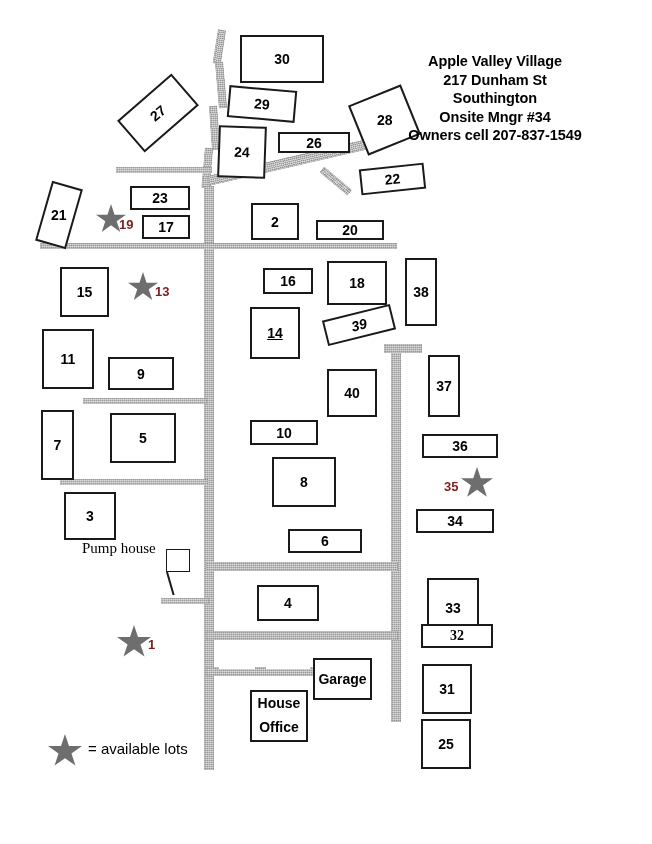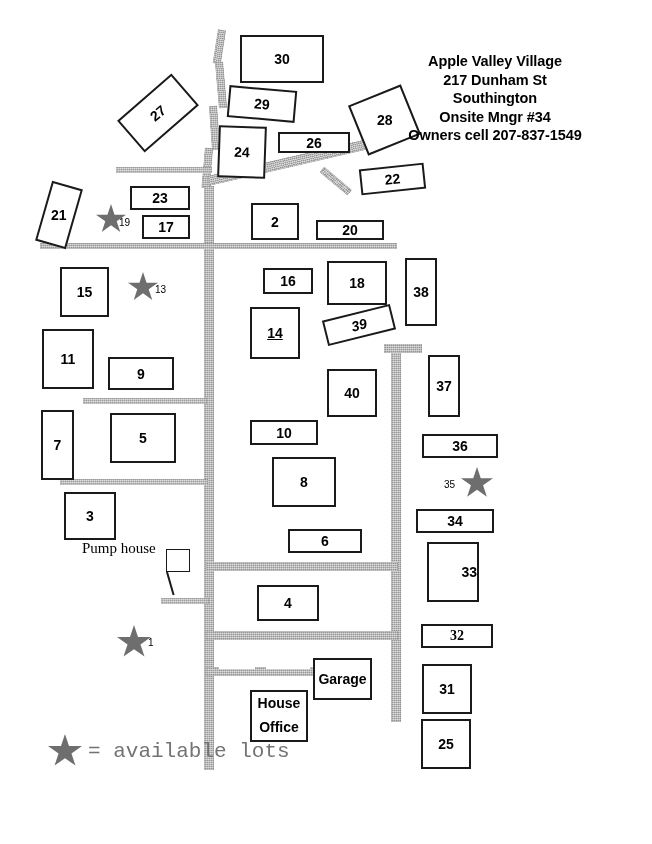--- a/index.html
+++ b/index.html
@@ -68,23 +68,23 @@
   
   .star {
     position: absolute;
     background: #6e6e6e;
     clip-path: polygon(50% 0%, 61.8% 35.5%, 100% 35.5%, 69% 57.3%, 80.9% 93%,
                        50% 71%, 19.1% 93%, 31% 57.3%, 0% 35.5%, 38.2% 35.5%);
   }
   .star-num {
     position: absolute;
     font-family: "Liberation Sans", sans-serif;
-    font-weight: normal;
-    font-size: 10px;
-    color: #000000;
+    font-weight: bold;
+    font-size: 13px;
+    color: #7f1d1d;
   }
 
   
   .pump-label {
     position: absolute;
     font-family: "Liberation Serif", serif;
     font-size: 15px;
     color: #000;
     white-space: nowrap;
   }
@@ -93,23 +93,23 @@
     border: 1.6px solid #1a1a1a;
     background: #fff;
     box-sizing: border-box;
   }
   .pump-stem {
     position: absolute;
     background: #1a1a1a;
   }
   .legend-text {
     position: absolute;
-    font-family: Liberation Mono, monospace;
-    font-size: 21px;
-    color: #737373;
+    font-family: Liberation Sans, sans-serif;
+    font-size: 15px;
+    color: #000000;
     white-space: nowrap;
   }
   .parking {
     position: absolute;
     background: #ffffff;
     border: 0;
   }
 </style>
 </head>
 <body>
@@ -262,21 +262,21 @@
   </div>
 
   <div class="lot" style="left:416px;top:509px;width:78px;height:24px;">
     <span class="lot-label">34</span>
   </div>
 
   <div class="lot" style="left:288px;top:529px;width:74px;height:24px;">
     <span class="lot-label">6</span>
   </div>
 
-  <div class="lot" style="left:427px;top:542px;width:52px;height:60px;justify-content:flex-end;">
+  <div class="lot" style="left:427px;top:578px;width:52px;height:60px;">
     <span class="lot-label">33</span>
   </div>
 
   <div class="lot" style="left:257px;top:585px;width:62px;height:36px;">
     <span class="lot-label">4</span>
   </div>
 
   <div class="lot" style="left:421px;top:624px;width:72px;height:24px;font-family:Liberation Serif, serif;">
     <span class="lot-label">32</span>
   </div>

